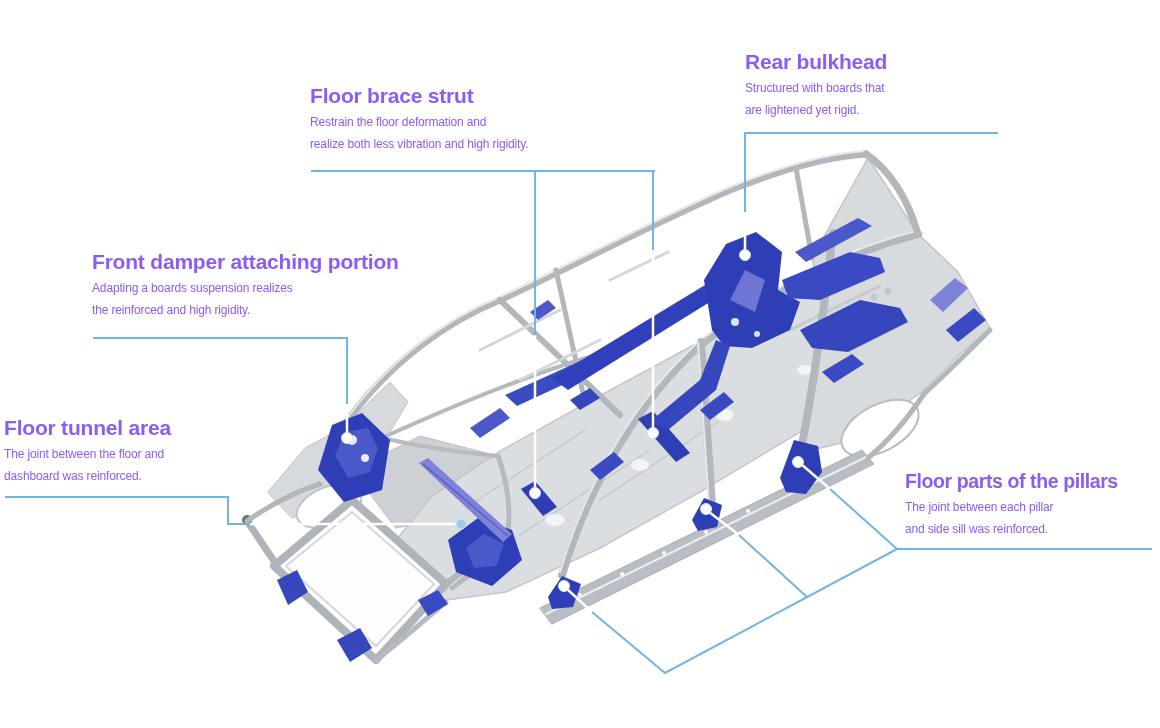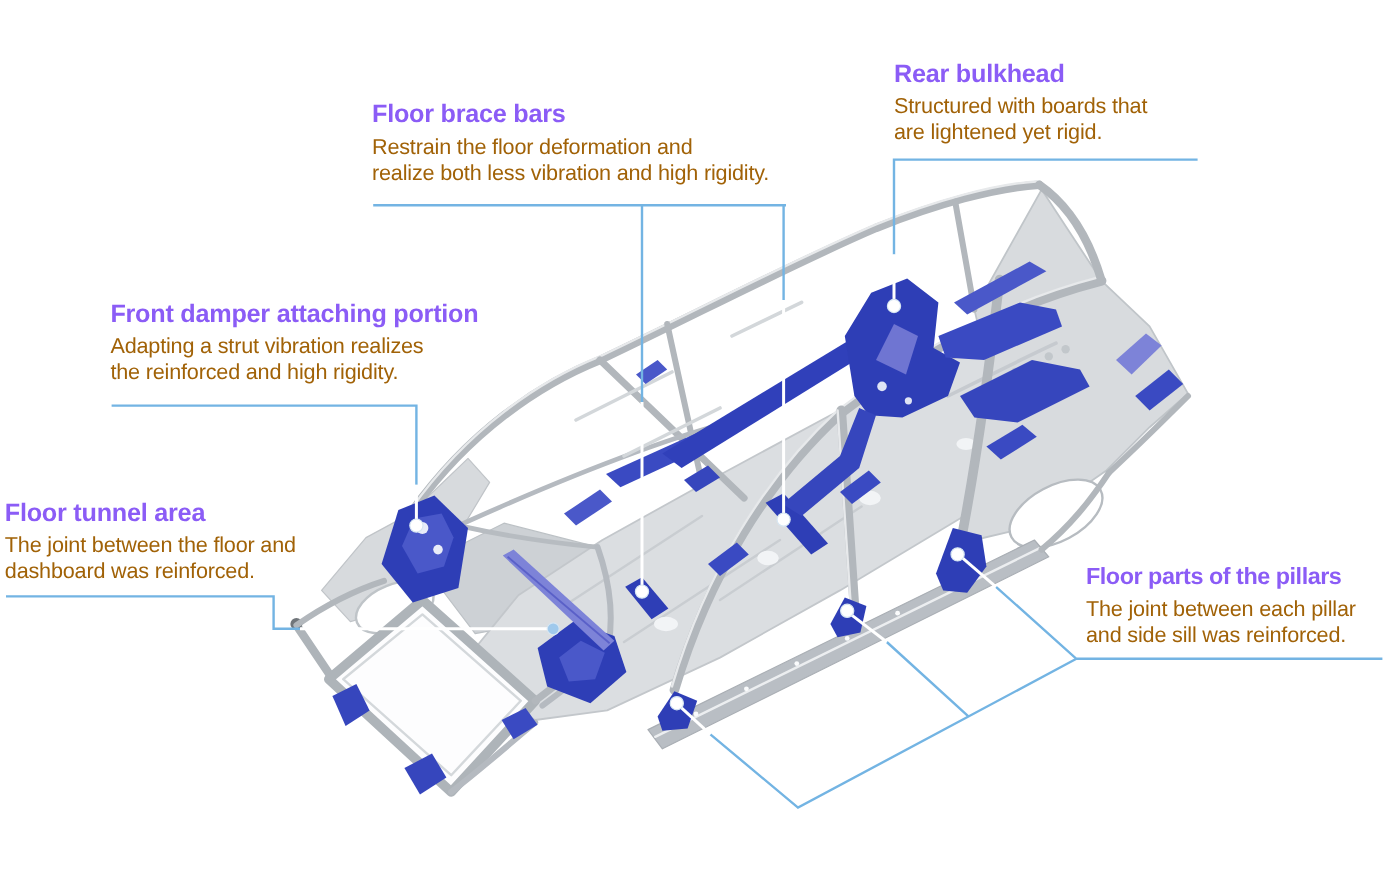--- a/index.html
+++ b/index.html
@@ -8,21 +8,21 @@
     background:#ffffff;font-family:"Liberation Sans", sans-serif;
   }
   #car-svg{position:absolute;left:0;top:0;width:1160px;height:728px;}
   .ann{position:absolute;}
   .ann-title{
     font-size:21px;line-height:24px;font-weight:600;color:#8b5cf6;
     white-space:nowrap;letter-spacing:-0.2px;margin:0 0 4px 0;
   }
   .ann--tight .ann-title{font-size:19.5px;letter-spacing:-0.4px;}
   .ann-line{
-    font-size:18px;line-height:21.5px;font-weight:500;color:#a16207;
+    font-size:12px;line-height:21.5px;font-weight:500;color:#8b5cf6;
     white-space:nowrap;letter-spacing:-0.15px;
   }
 </style>
 </head>
 <body>
 
 <div id="stage">
 
   <svg id="car-svg" viewBox="0 0 1160 728" aria-hidden="true">
 
@@ -144,34 +144,34 @@
       <circle cx="745" cy="255" r="5.5" fill="#ffffff"></circle>
       <circle cx="347" cy="438" r="5.5" fill="#ffffff"></circle>
       <circle cx="461" cy="524" r="5" fill="#9fc9ec"></circle>
       <circle cx="798" cy="462" r="5.5" fill="#ffffff"></circle>
       <circle cx="706" cy="509" r="5.5" fill="#ffffff"></circle>
       <circle cx="564" cy="586" r="5.5" fill="#ffffff"></circle>
     </g>
   </svg>
 
   <div class="ann" style="left:310px;top:84px;">
-    <div class="ann-title">Floor brace bars</div>
+    <div class="ann-title">Floor brace strut</div>
     <div class="ann-line">Restrain the floor deformation and</div>
     <div class="ann-line">realize both less vibration and high rigidity.</div>
   </div>
 
   <div class="ann" style="left:745px;top:50px;">
     <div class="ann-title">Rear bulkhead</div>
     <div class="ann-line">Structured with boards that</div>
     <div class="ann-line">are lightened yet rigid.</div>
   </div>
 
   <div class="ann" style="left:92px;top:250px;">
     <div class="ann-title">Front damper attaching portion</div>
-    <div class="ann-line">Adapting a strut vibration realizes</div>
+    <div class="ann-line">Adapting a boards suspension realizes</div>
     <div class="ann-line">the reinforced and high rigidity.</div>
   </div>
 
   <div class="ann" style="left:4px;top:416px;">
     <div class="ann-title">Floor tunnel area</div>
     <div class="ann-line">The joint between the floor and</div>
     <div class="ann-line">dashboard was reinforced.</div>
   </div>
 
   <div class="ann ann--tight" style="left:905px;top:469px;">

